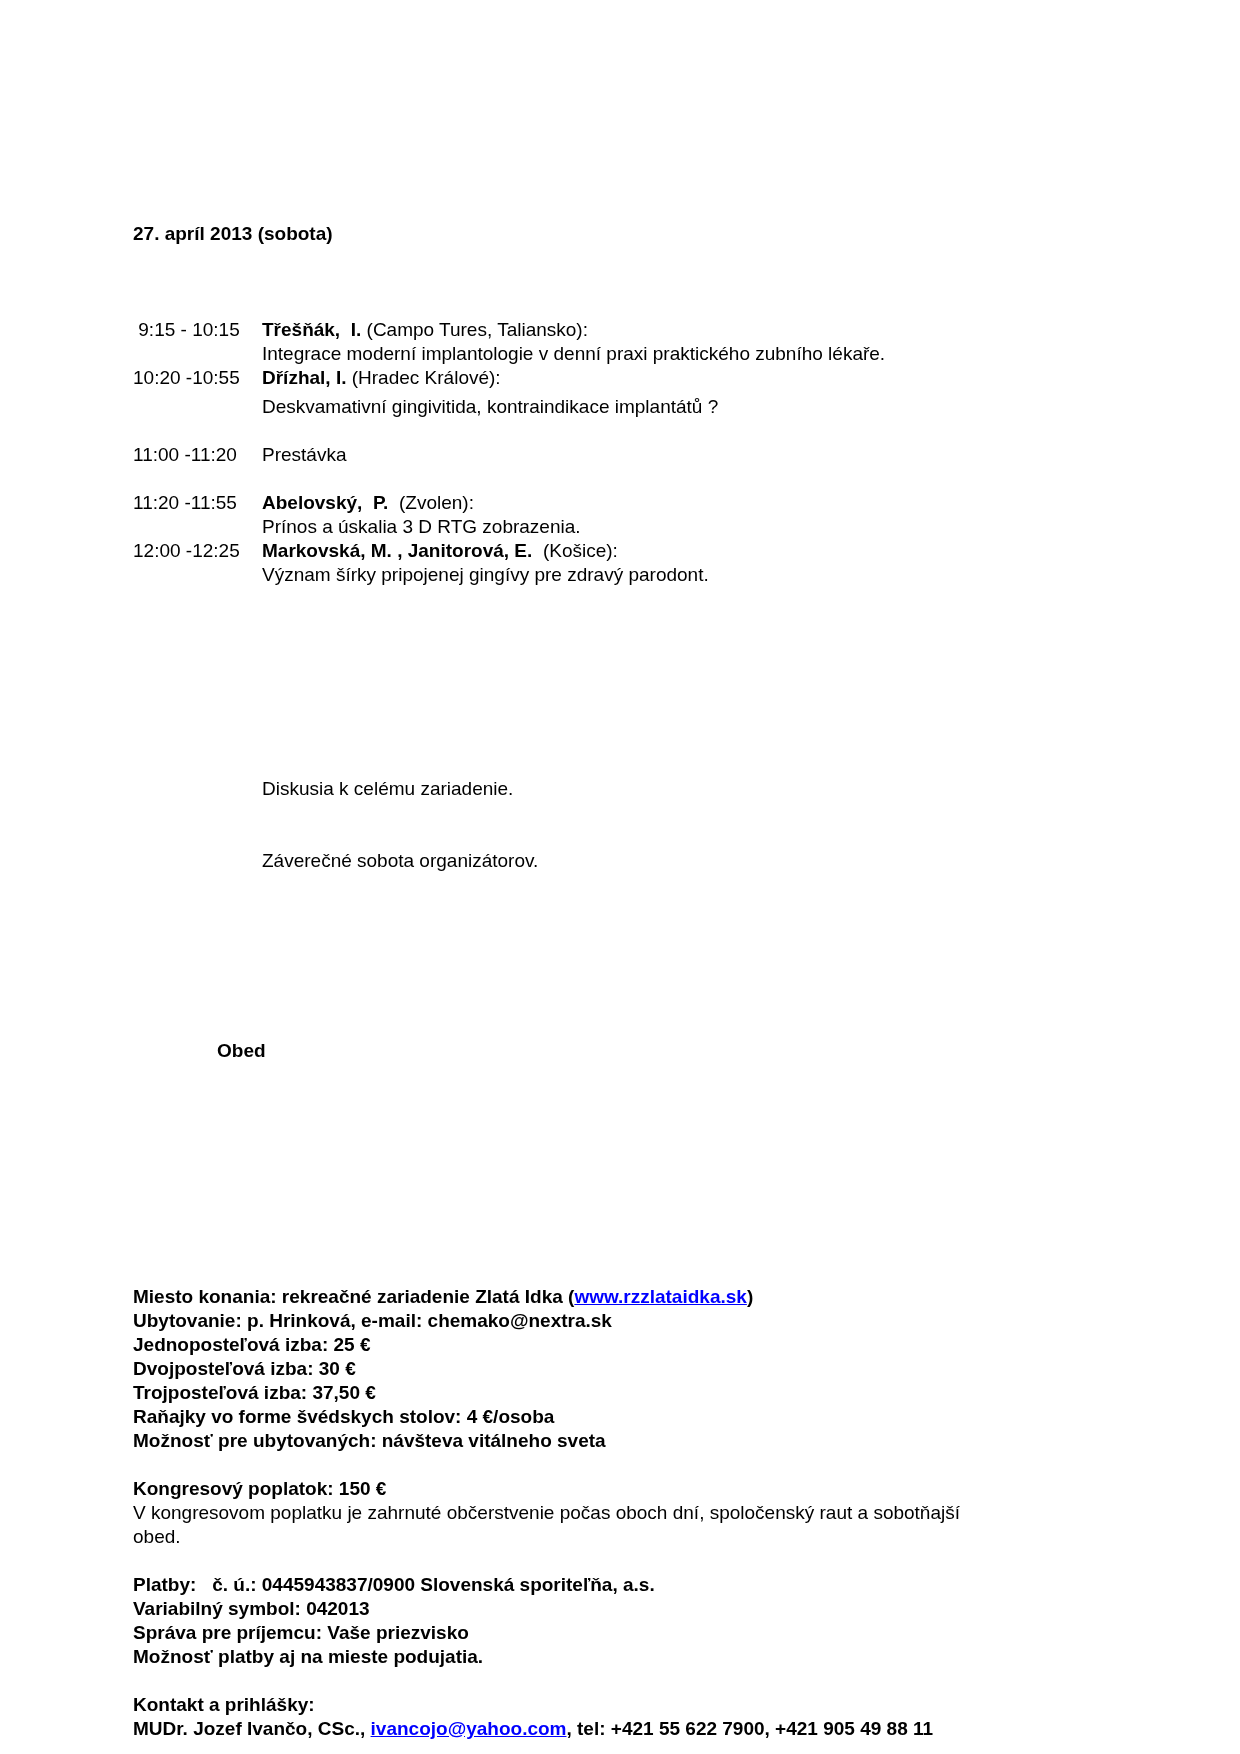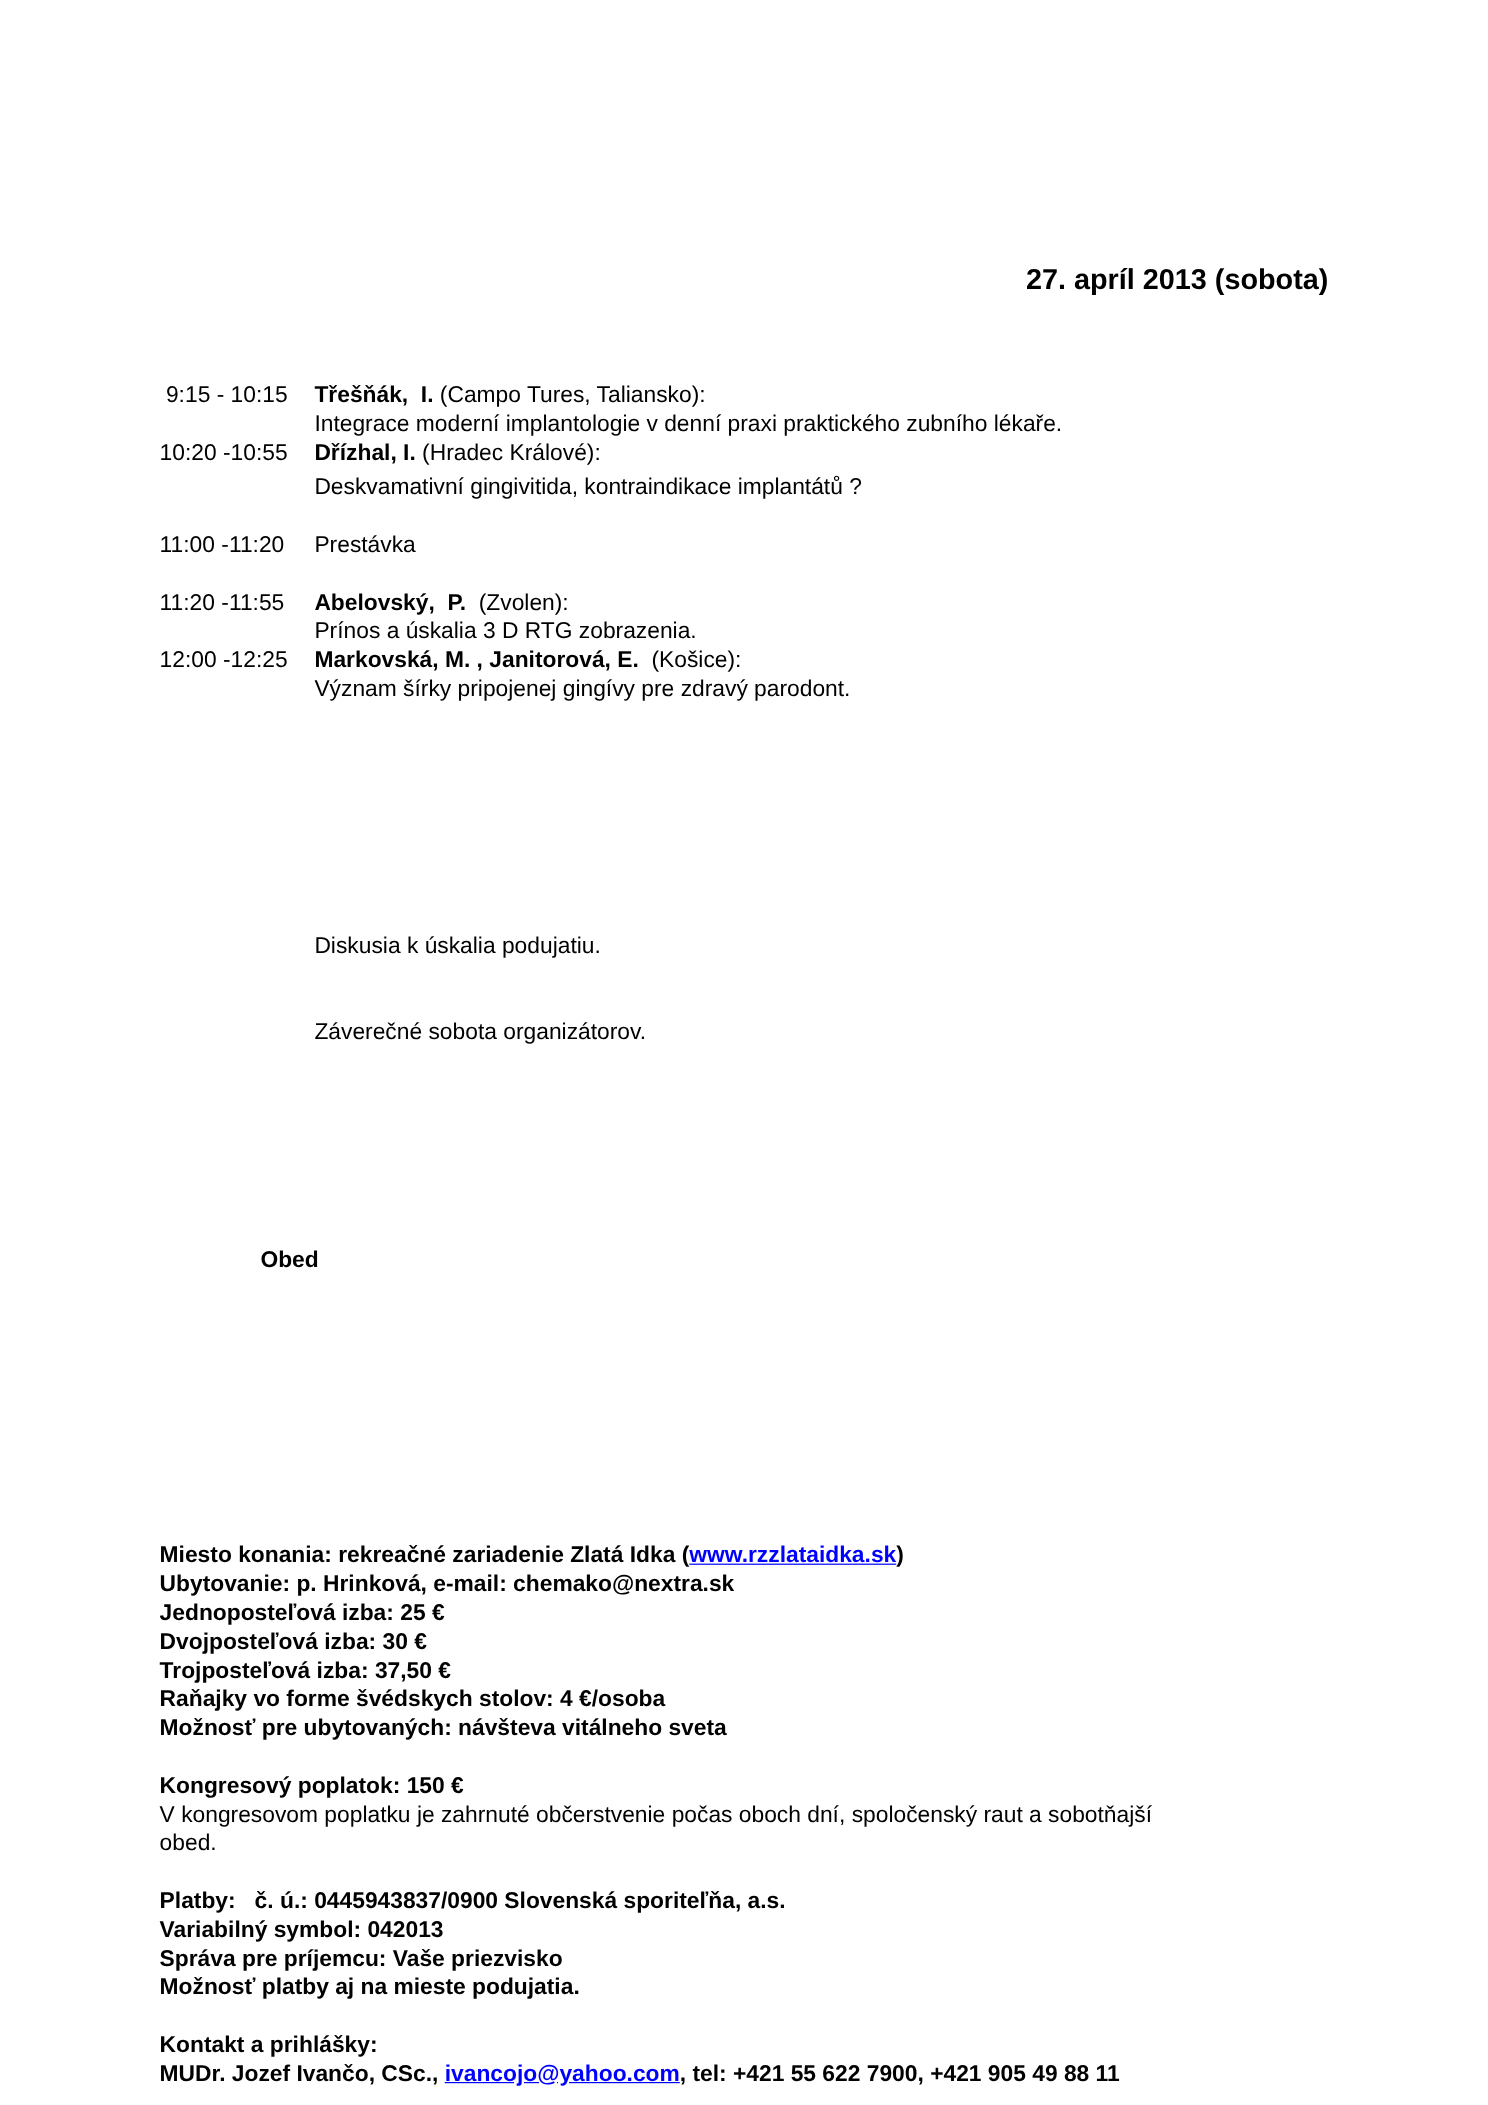--- a/index.html
+++ b/index.html
@@ -25,24 +25,23 @@
   }
   .b { font-weight: bold; }
   .u { }
   a.link {
     color: var(--link-color, #0000ff);
     text-decoration: underline;
     cursor: pointer;
   }
   .date-heading {
     font-weight: bold;
-    font-size: 24px;
+    font-size: 19px;
     margin: 0;
     line-height: 24px;
-    text-align: right;
   }
   .schedule { }
   .row { display: flex; align-items: flex-start; }
   .row .time { width: 129px; flex: none; }
   .row .entry { flex: 1; }
   
   .schedule .row:nth-child(3),
   .schedule .row:nth-child(4) { margin-top: 24px; }
   
   .schedule .row:nth-child(2) .desc { margin-top: 5px; }
@@ -59,21 +58,21 @@
 </head>
 <body>
 
 <div class="page">
 
   <h1 class="date-heading">27. apríl 2013 (sobota)</h1>
 
   <div class="schedule"><div class="row"><div class="time"> 9:15 - 10:15</div><div class="entry"><div class="title"><span class="b">Třešňák,  I.</span><span> (Campo Tures, Taliansko):</span></div><div class="desc">Integrace moderní implantologie v denní praxi praktického zubního lékaře.</div></div></div><div class="row"><div class="time">10:20 -10:55</div><div class="entry"><div class="title"><span class="b">Dřízhal, I.</span><span> (Hradec Králové):</span></div><div class="desc">Deskvamativní gingivitida, kontraindikace implantátů ?</div></div></div><div class="row"><div class="time">11:00 -11:20</div><div class="entry"><div class="title"><span>Prestávka</span></div></div></div><div class="row"><div class="time">11:20 -11:55</div><div class="entry"><div class="title"><span class="b">Abelovský,  P.</span><span>  (Zvolen):</span></div><div class="desc">Prínos a úskalia 3 D RTG zobrazenia.</div></div></div><div class="row"><div class="time">12:00 -12:25</div><div class="entry"><div class="title"><span class="b">Markovská, M. , Janitorová, E.</span><span>  (Košice):</span></div><div class="desc">Význam šírky pripojenej gingívy pre zdravý parodont.</div></div></div></div>
 
   <div class="closing">
-    <div>Diskusia k úskalia podujatiu.</div>
+    <div>Diskusia k celému zariadenie.</div>
     <div>Záverečné sobota organizátorov.</div>
   </div>
 
   <div class="lunch">Obed</div>
 
   <div class="info-section"><div class="info-block"><div class="line"><span class="b u">Miesto konania</span><span class="b">: rekreačné zariadenie Zlatá Idka (</span><a class="link b" href="#">www.rzzlataidka.sk</a><span class="b">)</span></div><div class="line"><span class="b u">Ubytovanie</span><span class="b">: p. Hrinková, e-mail: chemako@nextra.sk</span></div><div class="line"><span class="b">Jednoposteľová izba: 25 €</span></div><div class="line"><span class="b">Dvojposteľová izba: 30 €</span></div><div class="line"><span class="b">Trojposteľová izba: 37,50 €</span></div><div class="line"><span class="b">Raňajky vo forme švédskych stolov: 4 €/osoba</span></div><div class="line"><span class="b">Možnosť pre ubytovaných: návšteva vitálneho sveta</span></div></div><div class="info-block"><div class="line"><span class="b u">Kongresový poplatok: 150 €</span></div><div class="line"><span>V kongresovom poplatku je zahrnuté občerstvenie počas oboch dní, spoločenský raut a sobotňajší</span></div><div class="line"><span>obed.</span></div></div><div class="info-block"><div class="line"><span class="b">Platby:   č. ú.: 0445943837/0900 Slovenská sporiteľňa, a.s.</span></div><div class="line"><span class="b">Variabilný symbol: 042013</span></div><div class="line"><span class="b">Správa pre príjemcu: Vaše priezvisko</span></div><div class="line"><span class="b">Možnosť platby aj na mieste podujatia.</span></div></div><div class="info-block"><div class="line"><span class="b u">Kontakt a prihlášky</span><span class="b">:</span></div><div class="line"><span class="b">MUDr. Jozef Ivančo, CSc., </span><a class="link b" href="#">ivancojo@yahoo.com</a><span class="b">, tel: +421 55 622 7900, +421 905 49 88 11</span></div></div></div>
 
 </div>
 
 </body></html>

